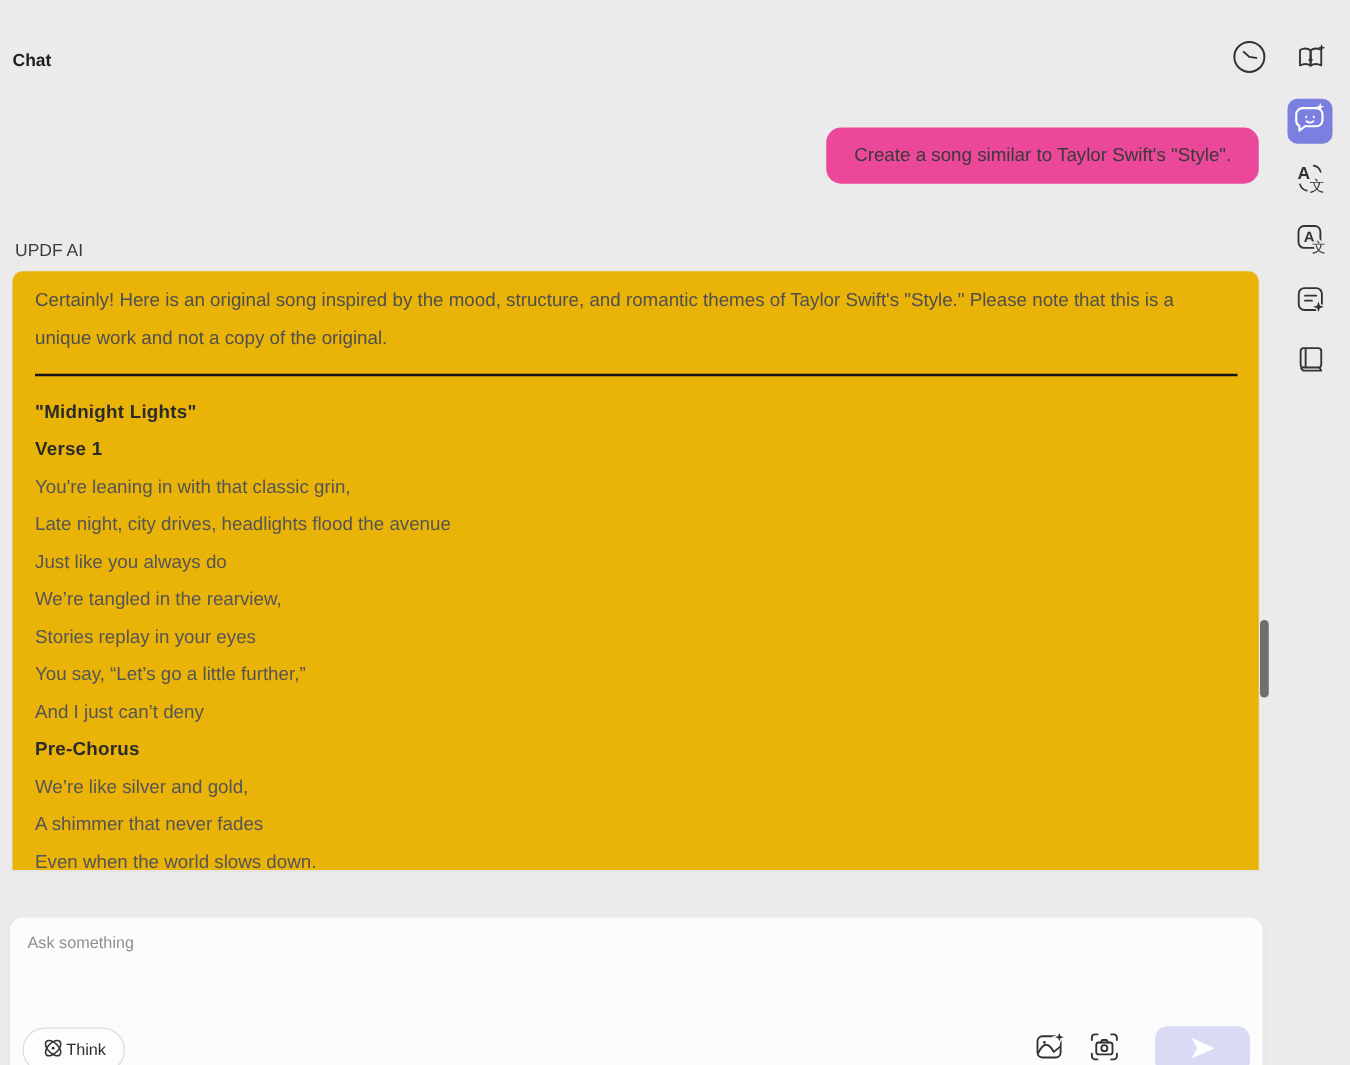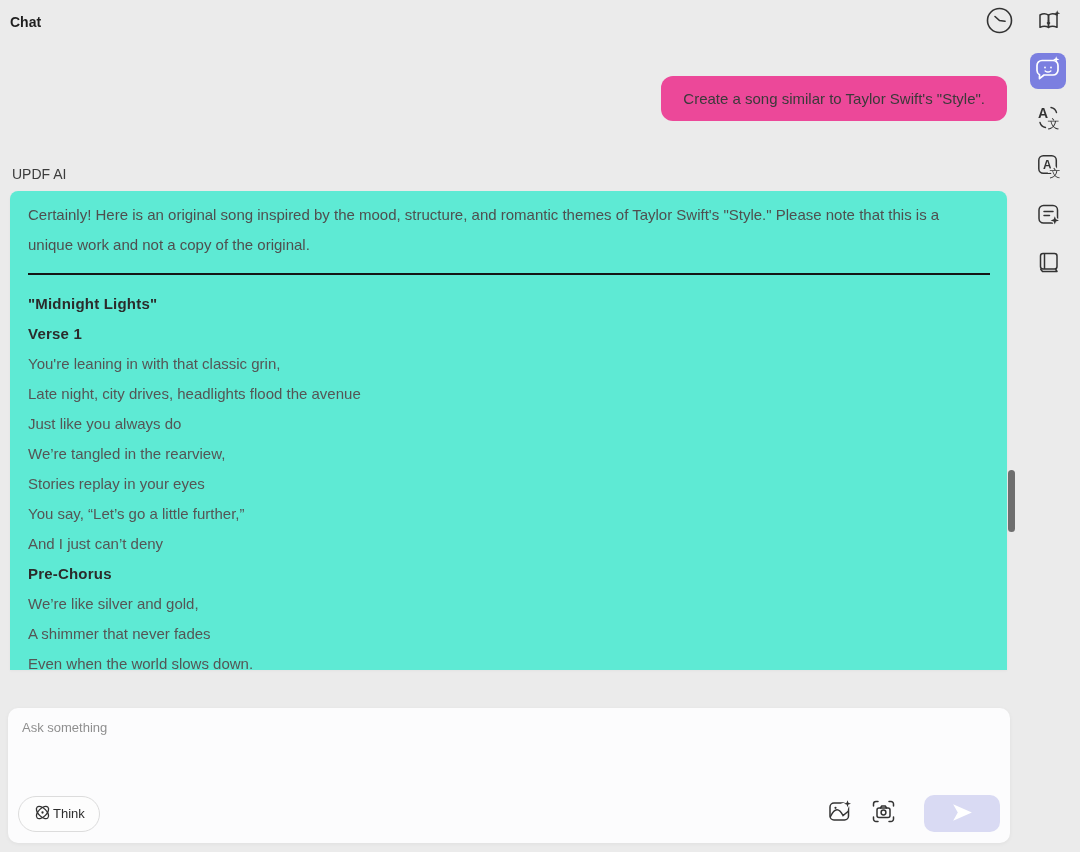--- a/index.html
+++ b/index.html
@@ -1,38 +1,38 @@
 <!DOCTYPE html>
 <html><head>
 <meta charset="utf-8">
 <style>
   * { margin:0; padding:0; box-sizing:border-box; }
   html,body { width:1080px; height:852px; }
   body { font-family:"Liberation Sans", sans-serif; background:#ebebeb; position:relative; overflow:hidden; }
 
-  .page { position:absolute; inset:0; width:1080px; height:641px; background:#ebebeb; }
+  .page { position:absolute; inset:0; width:1080px; height:641px; background:#ebebeb;margin-top:26px; }
 
   
   .chat-title { position:absolute; left:10px; top:14px; font-size:14px; font-weight:700; color:#1f1f1f; }
   .clock-btn { position:absolute; left:985px; top:8px; width:28px; height:28px; display:flex; align-items:center; justify-content:center; cursor:pointer; }
 
   
   .sidebar { position:absolute; right:0; top:0; width:64px; height:852px; }
   .side-item { position:absolute; left:14px; width:36px; height:36px; display:flex; align-items:center; justify-content:center; cursor:pointer; border-radius:8px; }
   .side-item.active { background:#7b7fe0; }
   .si-1 { top:5px; }  .si-2 { top:53px; } .si-3 { top:101px; } .si-4 { top:149px; } .si-5 { top:198px; } .si-6 { top:246px; }
 
   
   .chat-col { position:absolute; left:10px; top:0; width:997px; }
 
   .user-bubble { margin-top:76px; margin-left:auto; width:max-content; max-width:760px; background:#ec4899; border-radius:12px; padding:14px 22px; font-size:15px; color:#3a3a3a; }
 
   .assistant-name { margin-top:45px; margin-left:2px; font-size:14px; color:#3c3c3c; }
 
-  .response-card { margin-top:9px; width:997px; height:479px; background:#5eead4; border-radius:8px 8px 0 0; box-shadow:0 1px 3px rgba(0,0,0,0.04); padding:9px 20px 0 18px; overflow:hidden; }
+  .response-card { margin-top:9px; width:997px; height:479px; background:#eab308; border-radius:8px 8px 0 0; box-shadow:0 1px 3px rgba(0,0,0,0.04); padding:9px 20px 0 18px; overflow:hidden; }
   .response-intro { font-size:15px; line-height:30px; color:#4f4f4f; max-width:959px; }
   .response-divider { border:none; border-top:2px solid #151515; margin:13px 0 0 0; width:962px; }
   .song-lines { margin-top:14px; }
   .song-lines .line { font-size:15px; line-height:30px; color:#555555; }
   .song-lines .line.bold { font-weight:700; color:#2b2b2b; letter-spacing:0.2px; }
 
   
   .scroll-thumb { position:absolute; left:1008px; top:470px; width:7px; height:62px; background:#6e6e6e; border-radius:4px; cursor:pointer; }
 
   

